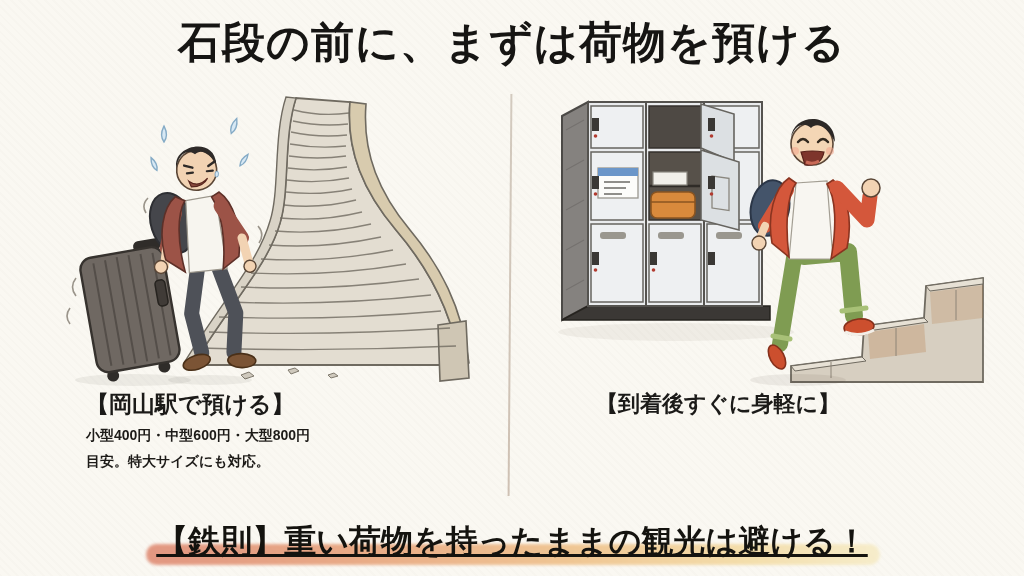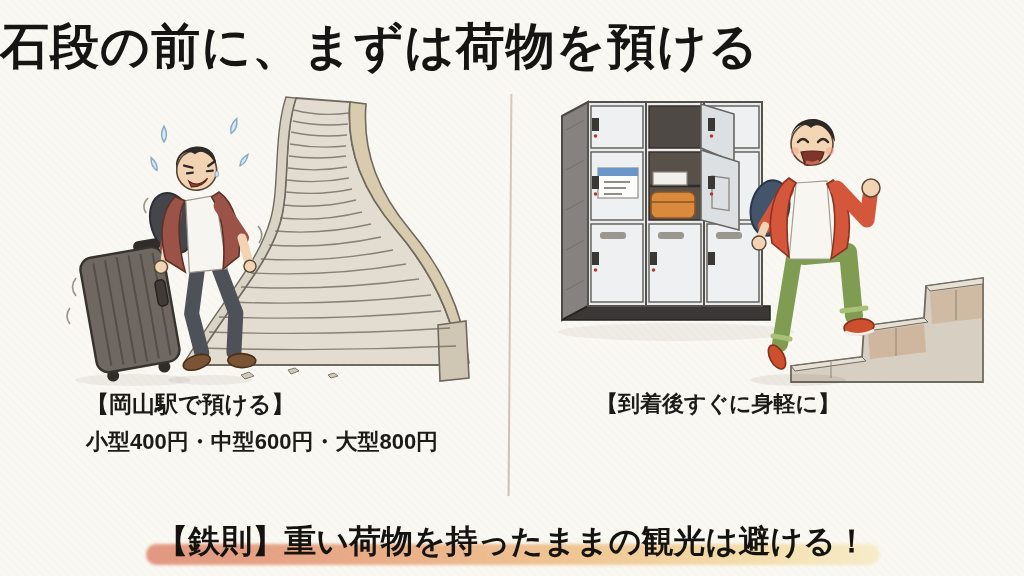--- a/index.html
+++ b/index.html
@@ -4,47 +4,47 @@
 <style>
   html,body{margin:0;padding:0;}
   .canvas{
     position:relative;width:1024px;height:576px;overflow:hidden;
     background-color:#faf8f2;
     background-image:repeating-linear-gradient(45deg, rgba(120,110,90,.018) 0 2px, transparent 2px 6px);
     font-family:"Liberation Sans","DejaVu Sans",sans-serif;
     color:#1d1b18;
   }
   .title{
-    position:absolute;top:14px;left:0;right:0;
-    font-size:49px;font-weight:800;letter-spacing:1px;color:#161513;
+    position:absolute;top:14px;left:0;right:0;text-align:center;
+    font-size:43px;font-weight:800;letter-spacing:1px;color:#161513;
   }
   .divider{
     position:absolute;left:509px;top:94px;width:2px;height:402px;
     background:linear-gradient(#b9ac9d,#b29c8a);opacity:.6;transform:rotate(.4deg);
   }
   .illu{position:absolute;}
   .illu-left{left:28px;top:80px;}
   .illu-right{left:546px;top:80px;}
   .text-block{position:absolute;margin-left:40px;}
   .text-left{left:46px;top:389px;width:450px;}
   .text-right{left:556px;top:389px;width:460px;}
   .block-heading{margin:0 0 7px;font-size:23px;font-weight:800;color:#1b1a18;}
   .text-right .block-heading{font-size:22px;}
-  .block-line{margin:0 0 8px;font-size:22px;font-weight:700;}
+  .block-line{margin:0 0 8px;font-size:14px;font-weight:700;}
   .text-right .block-line{font-size:21px;margin-bottom:6px;}
   .note{margin:0 0 5px;font-size:19px;font-weight:700;}
   .note.indent{padding-left:19px;}
   .footer{position:absolute;left:0;right:0;top:520px;text-align:center;}
   .footer-inner{position:relative;display:inline-block;font-size:32px;font-weight:800;}
   .footer-highlight{
     position:absolute;left:-10px;right:-12px;bottom:-1px;height:21px;border-radius:11px;
     background:linear-gradient(90deg,#e08f78 0%,#e7a47e 28%,#efc28c 58%,#f3dca6 82%,#f6ecc8 100%);
     filter:blur(1.5px);opacity:.92;z-index:0;
   }
-  .footer-text{position:relative;z-index:1;color:#14130f;}
+  .footer-text{position:relative;z-index:1;color:#14130f;text-decoration:underline;}
 </style>
 </head>
 <body>
 
 <div class="canvas">
 
   <div class="title">石段の前に、まずは荷物を預ける</div>
 
   <div class="divider"></div>
 
@@ -199,20 +199,21 @@
       <circle cx="249" cy="71" r="4" fill="#f2a58d" opacity=".55"></circle>
       <circle cx="284" cy="71" r="4" fill="#f2a58d" opacity=".55"></circle>
       <path d="M255,72 Q266,70 278,72 Q275,87 259,85 Z" fill="#7e352c" stroke="#58211a" stroke-width="1.2"></path>
       <path d="M260,82 q7,3 13,-1" stroke="#c96a57" stroke-width="3" fill="none"></path>
     </g>
   </svg>
 
   <div class="text-block text-left">
     <p class="block-heading">【岡山駅で預ける】</p>
     <p class="block-line">小型400円・中型600円・大型800円</p>
+    <p class="block-line">目安。特大サイズにも対応。</p>
   </div>
 
   <div class="text-block text-right">
     <p class="block-heading">【到着後すぐに身軽に】</p>
   </div>
 
   <div class="footer">
     <span class="footer-inner">
       <span class="footer-highlight"></span>
       <span class="footer-text">【鉄則】重い荷物を持ったままの観光は避ける！</span>

